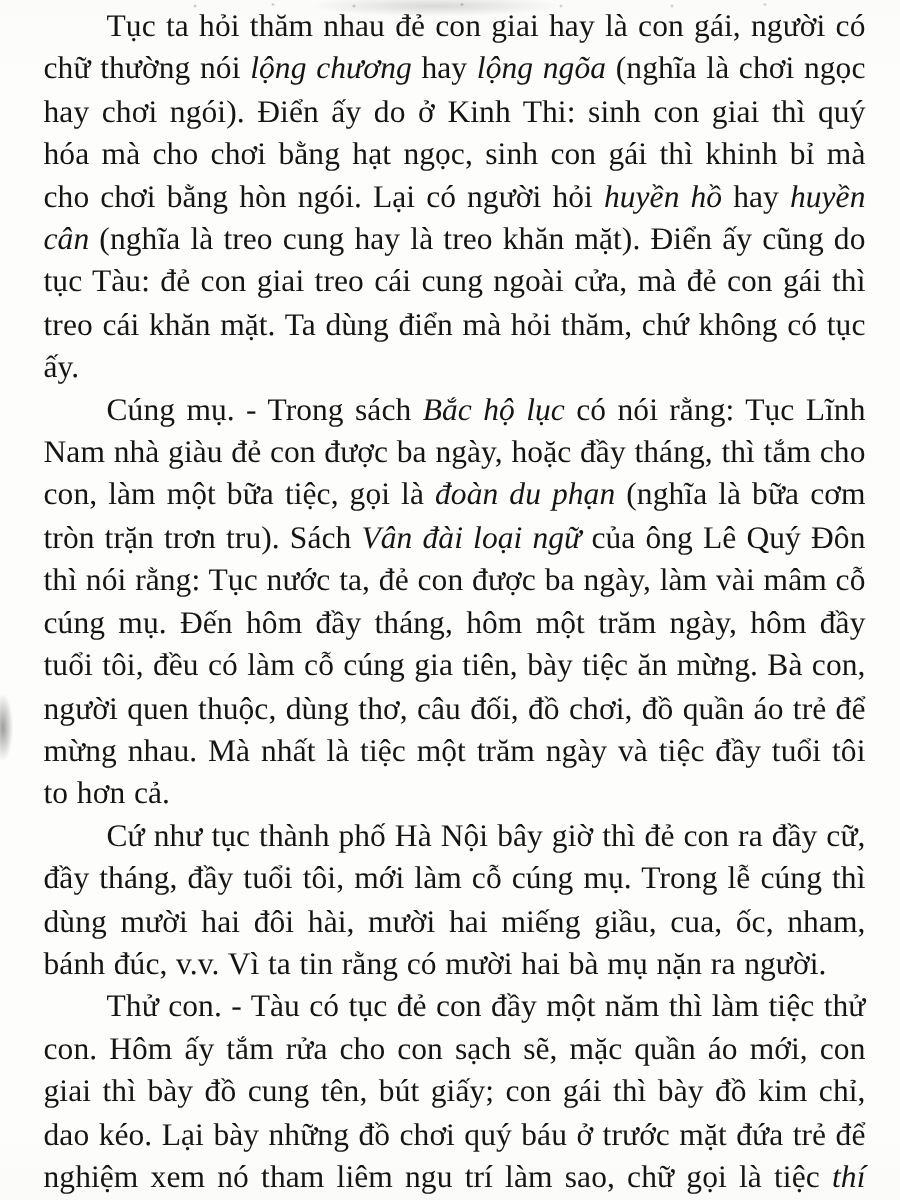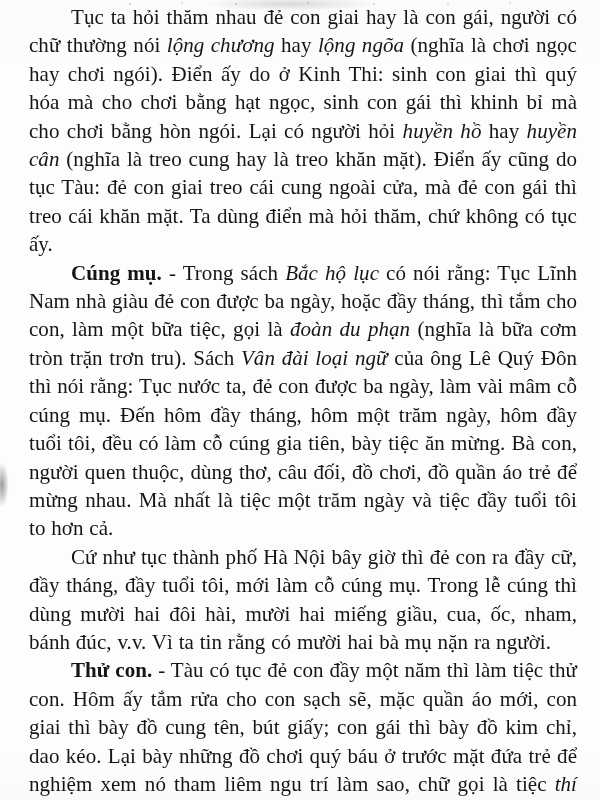--- a/index.html
+++ b/index.html
@@ -33,21 +33,21 @@
     line-height: 28.4px;
     letter-spacing: 0.05px;
     word-spacing: 0.5px;
   }
   .para {
     margin: 0;
     padding: 0;
     text-indent: 42px;
   }
   .run { font-style: normal; font-weight: normal; }
-  .run-bold { font-weight: 700; }
+  .run-bold { font-weight: 400; }
   .run-italic { font-style: italic; }
   
   .top-specks {
     position: absolute;
     left: 40px;
     top: 1px;
     width: 520px;
     height: 5px;
     background:
       radial-gradient(circle 2px at 90px 3px, rgba(30,30,30,0.5), transparent 70%),

